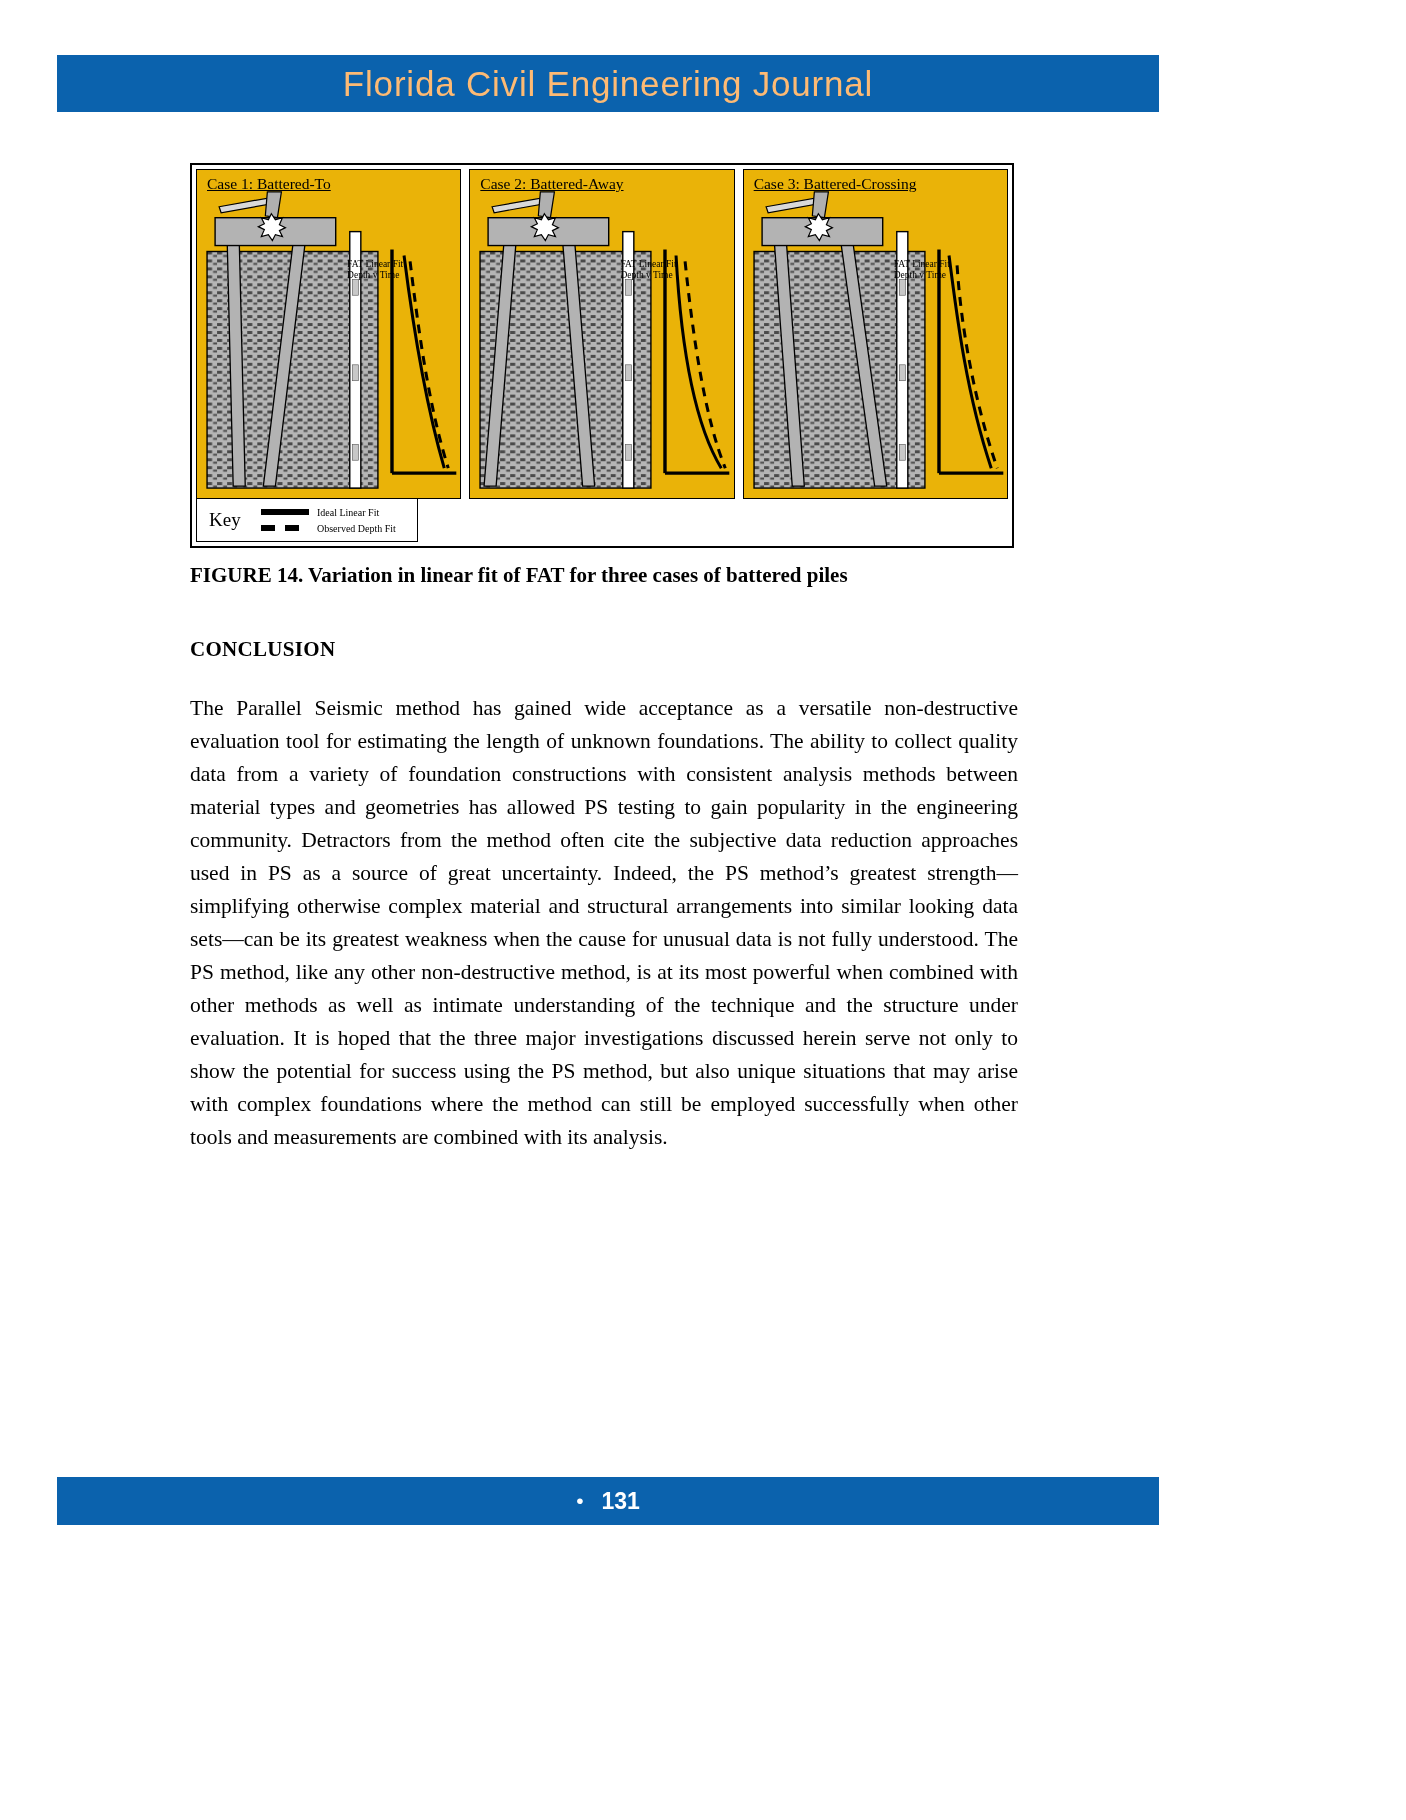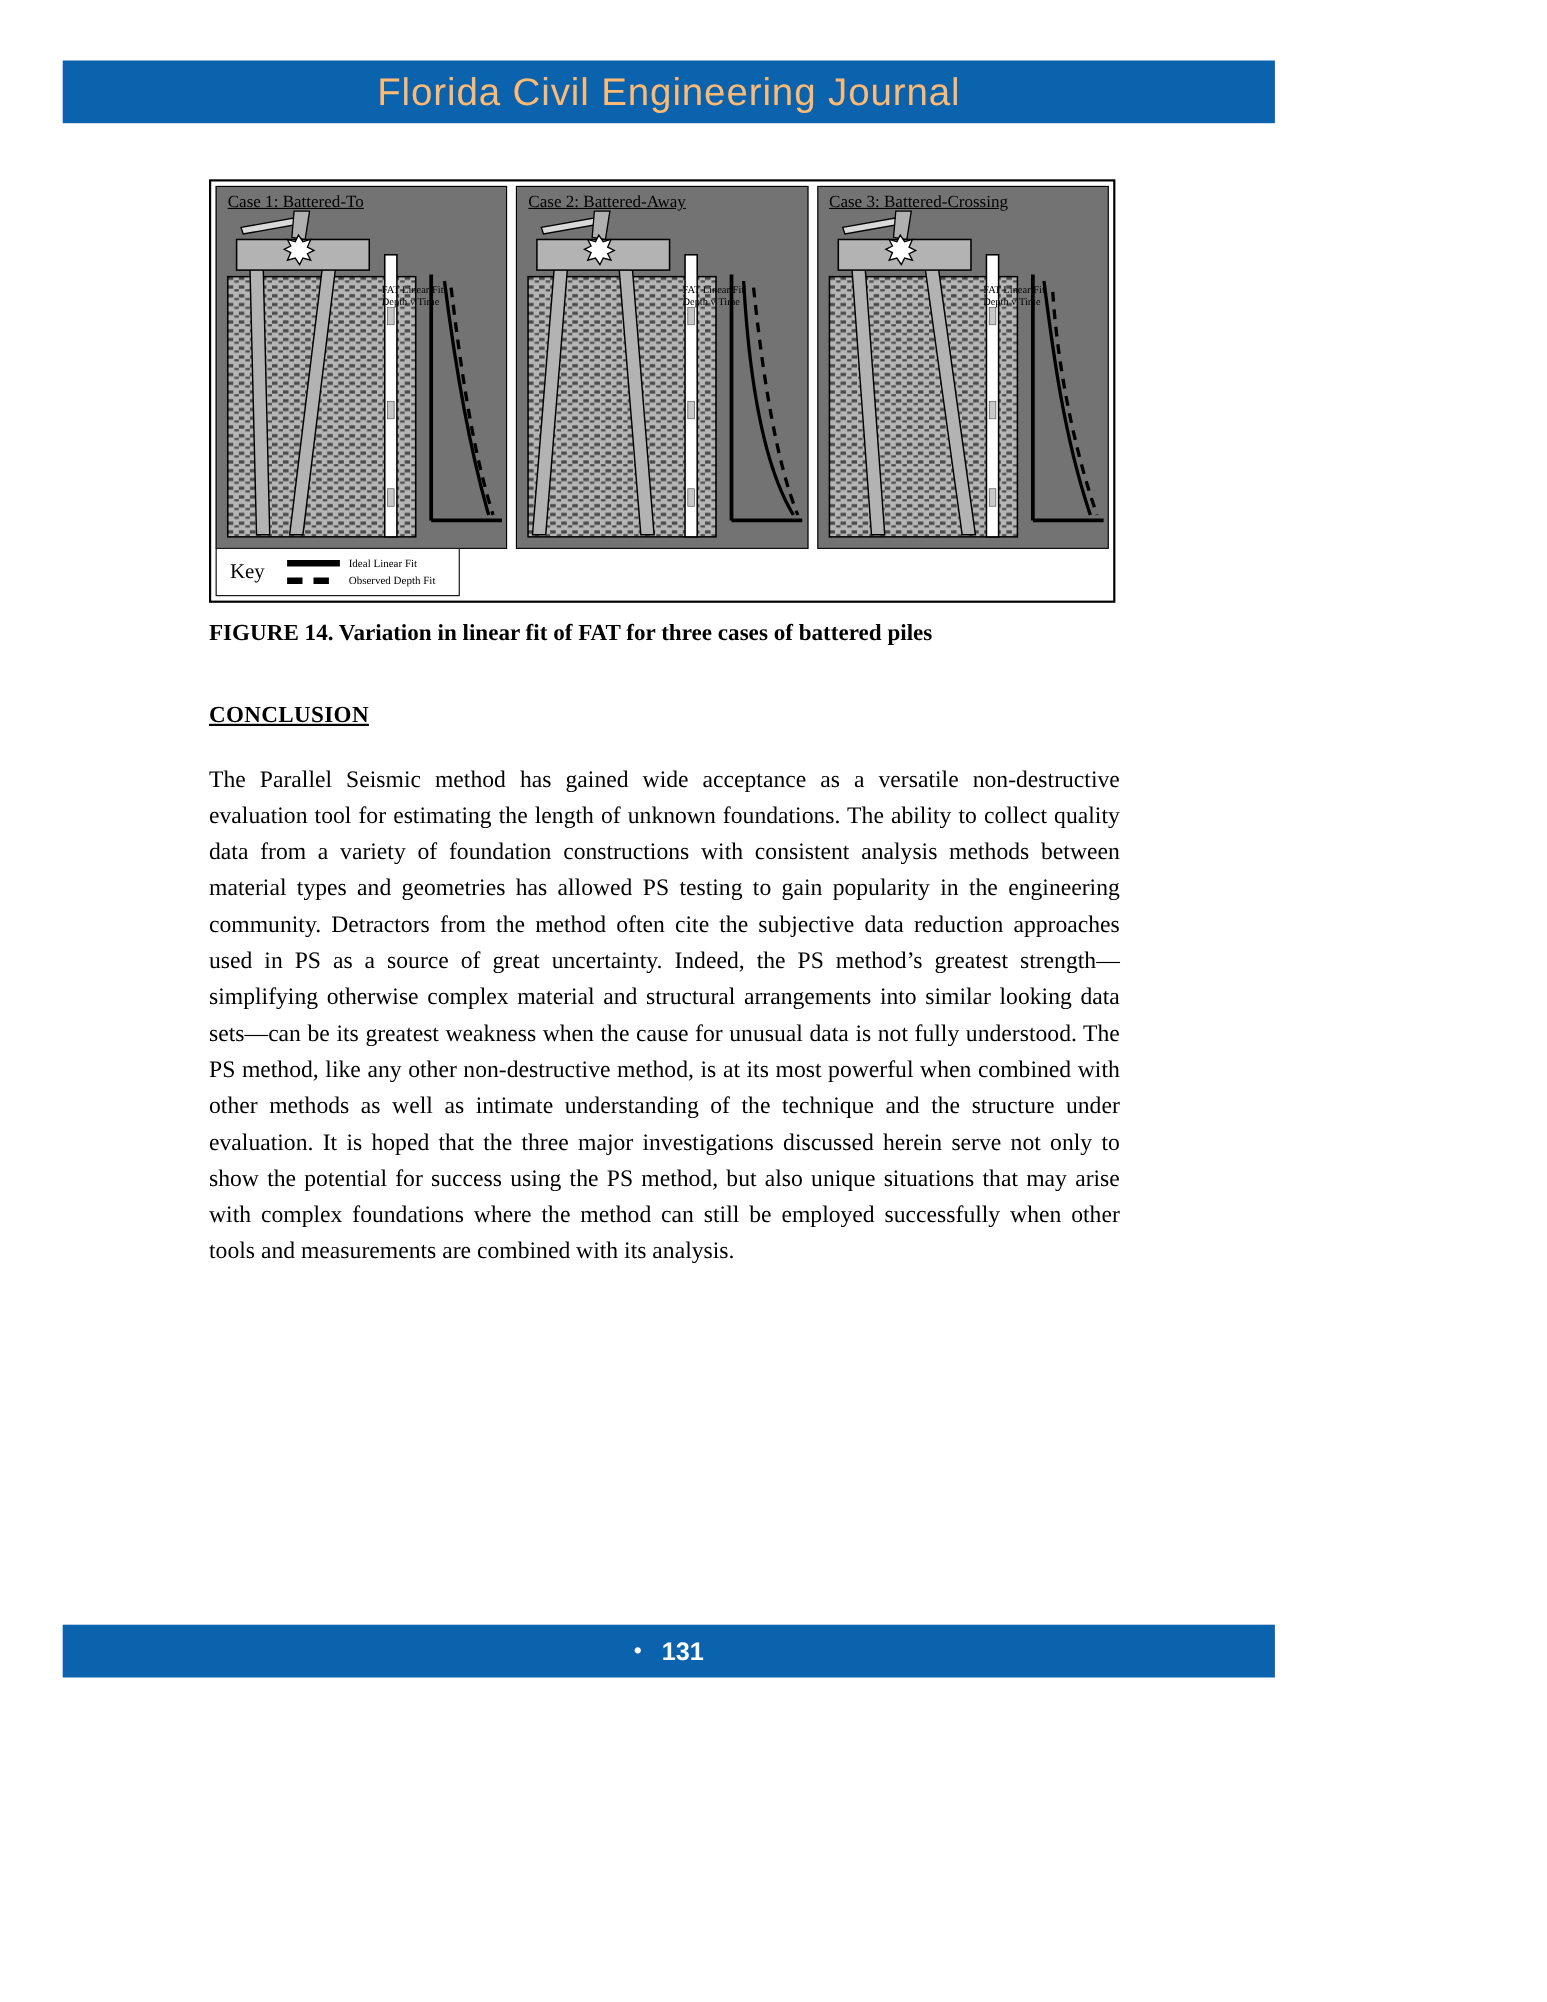--- a/index.html
+++ b/index.html
@@ -58,21 +58,21 @@
     top: 6px;
     right: 6px;
     height: 330px;
     display: flex;
     gap: 8px;
   }
   .case-panel {
     position: relative;
     flex: 1 1 0;
     border: 1.5px solid #000;
-    background: #737373;
+    background: #eab308;
     box-sizing: border-box;
     overflow: hidden;
   }
   .case-title {
     position: absolute;
     left: 10px;
     top: 5px;
     font-size: 15.5px;
     font-family: "Liberation Serif", serif;
     text-decoration: underline;
@@ -149,21 +149,20 @@
     font-family: "Liberation Serif", serif;
   }
   .section-heading {
     position: absolute;
     left: 190px;
     top: 637px;
     font-size: 21px;
     font-weight: bold;
     letter-spacing: 0.3px;
     font-family: "Liberation Serif", serif;
-    text-decoration: underline;
   }
   .body-paragraph {
     position: absolute;
     left: 190px;
     top: 692px;
     width: 828px;
     font-size: 21.5px;
     line-height: 33px;
     text-align: justify;
     text-justify: inter-word;

